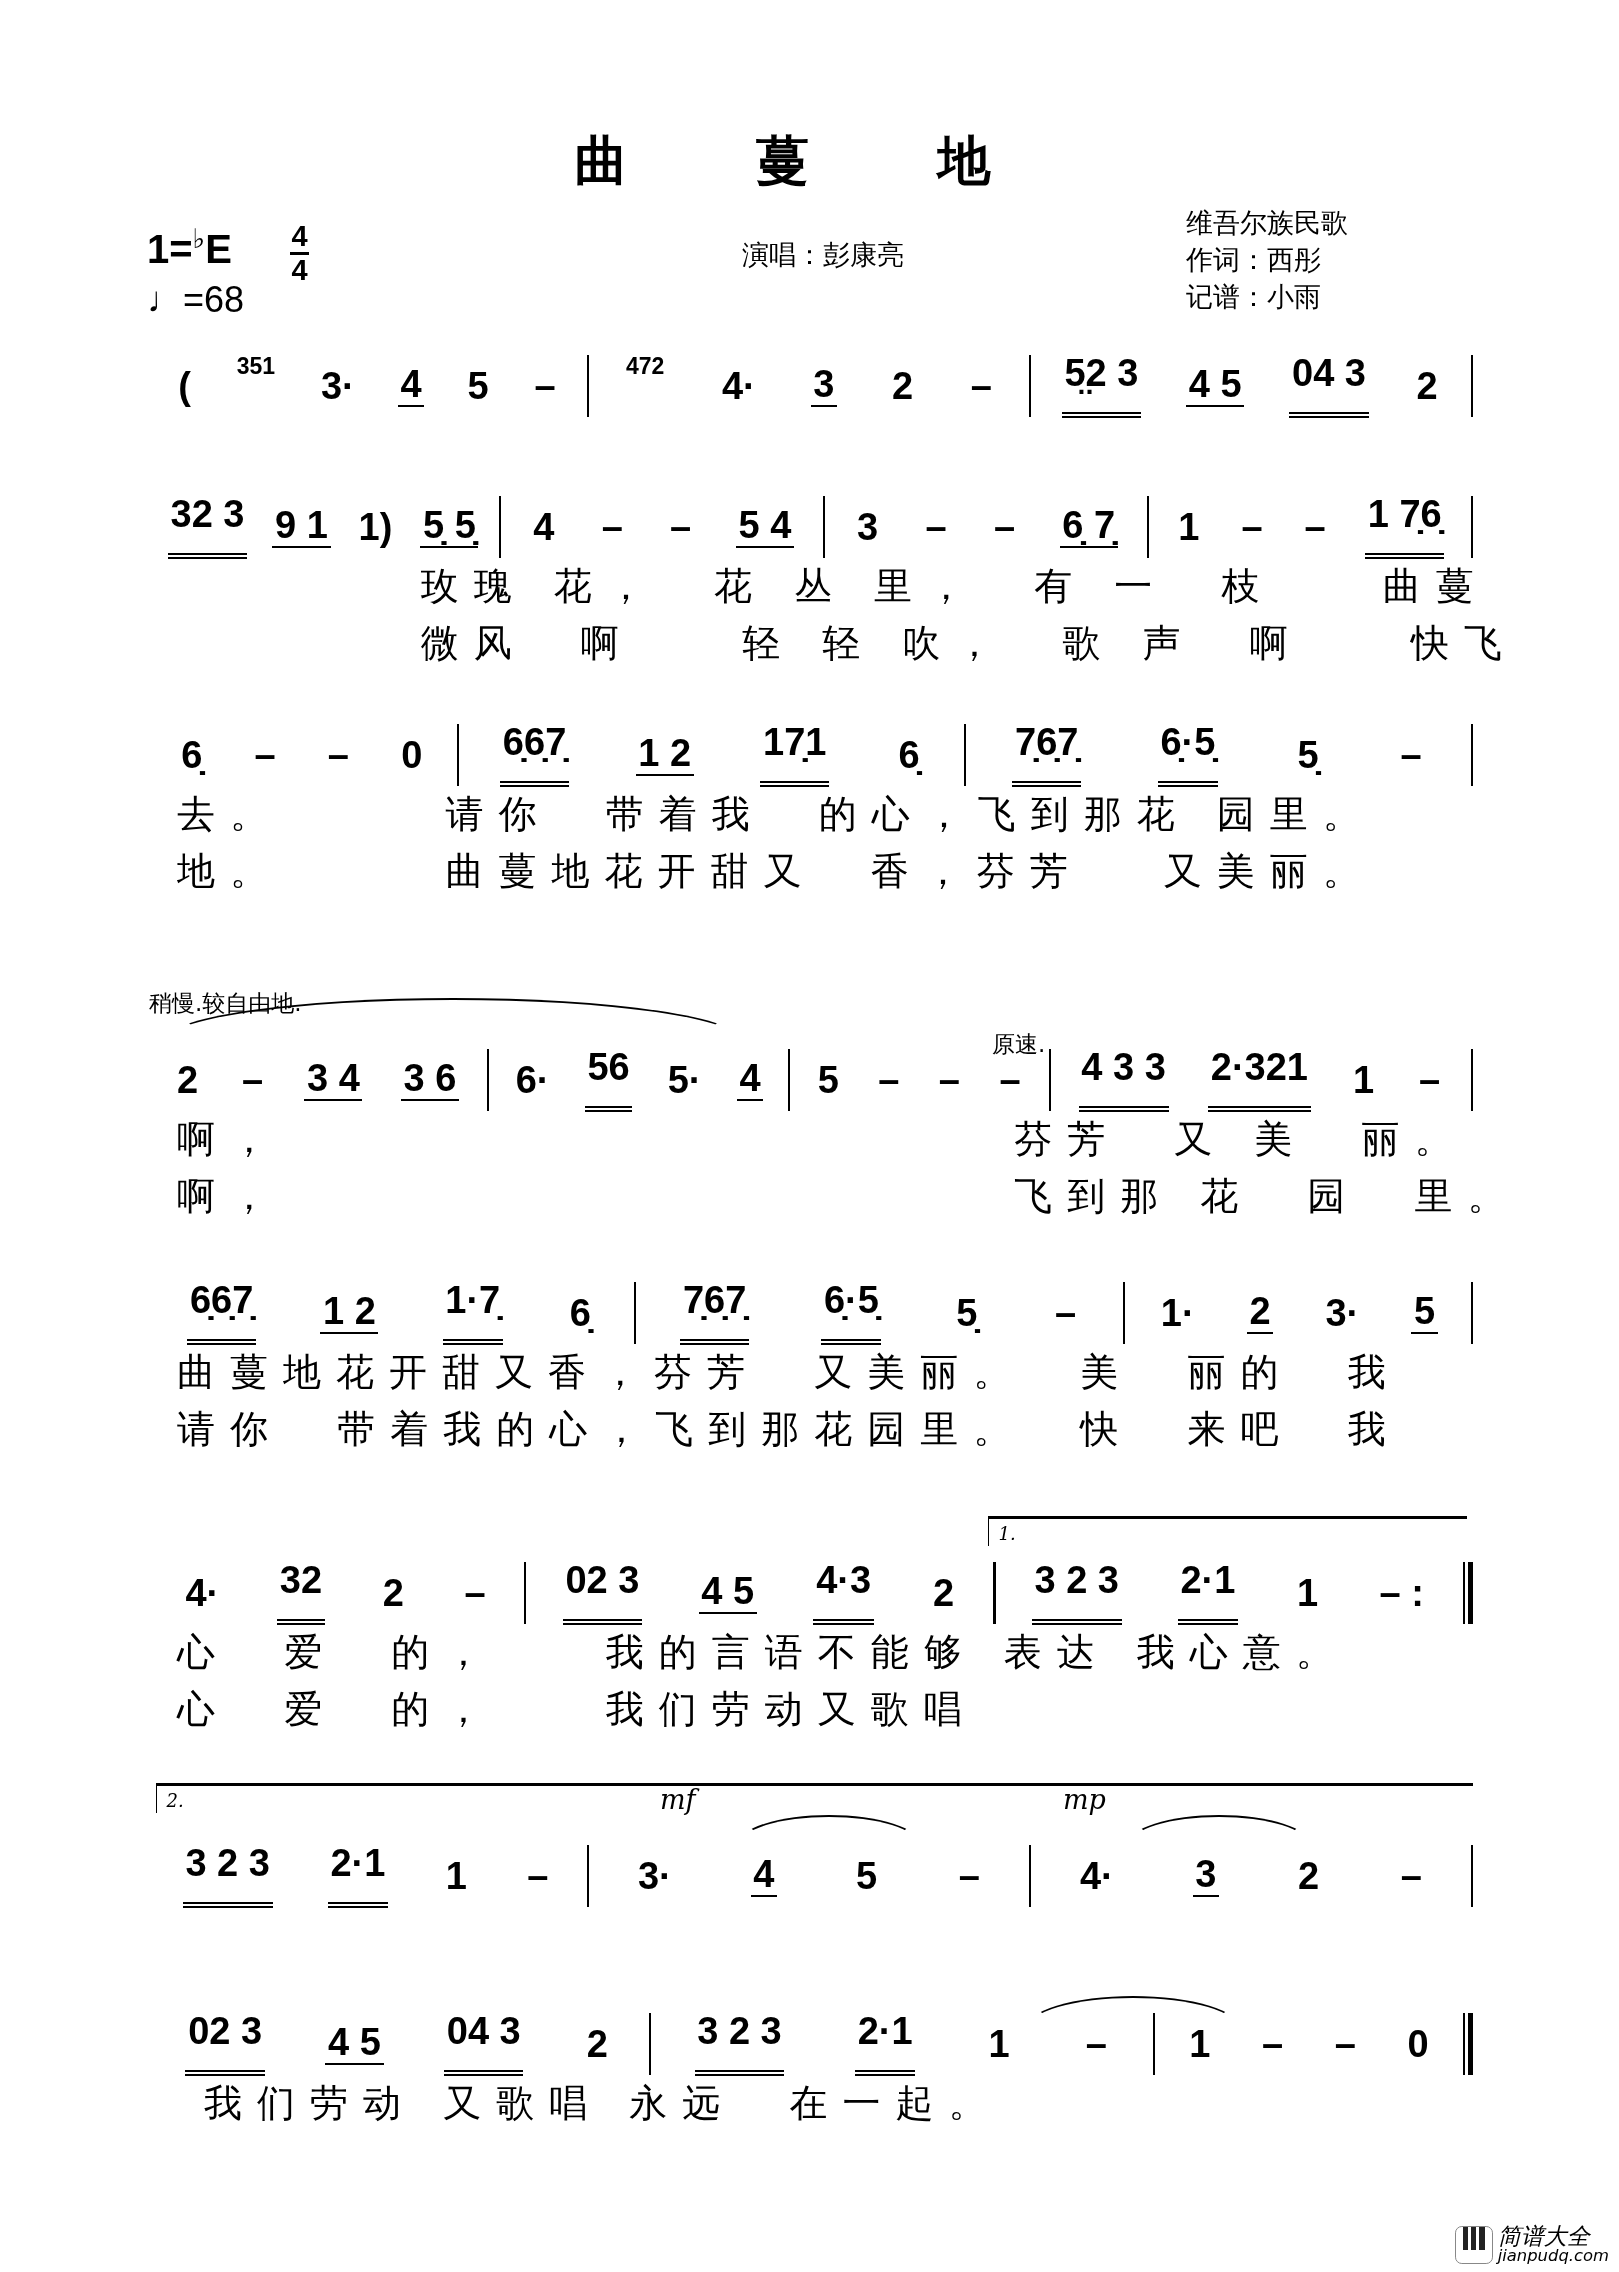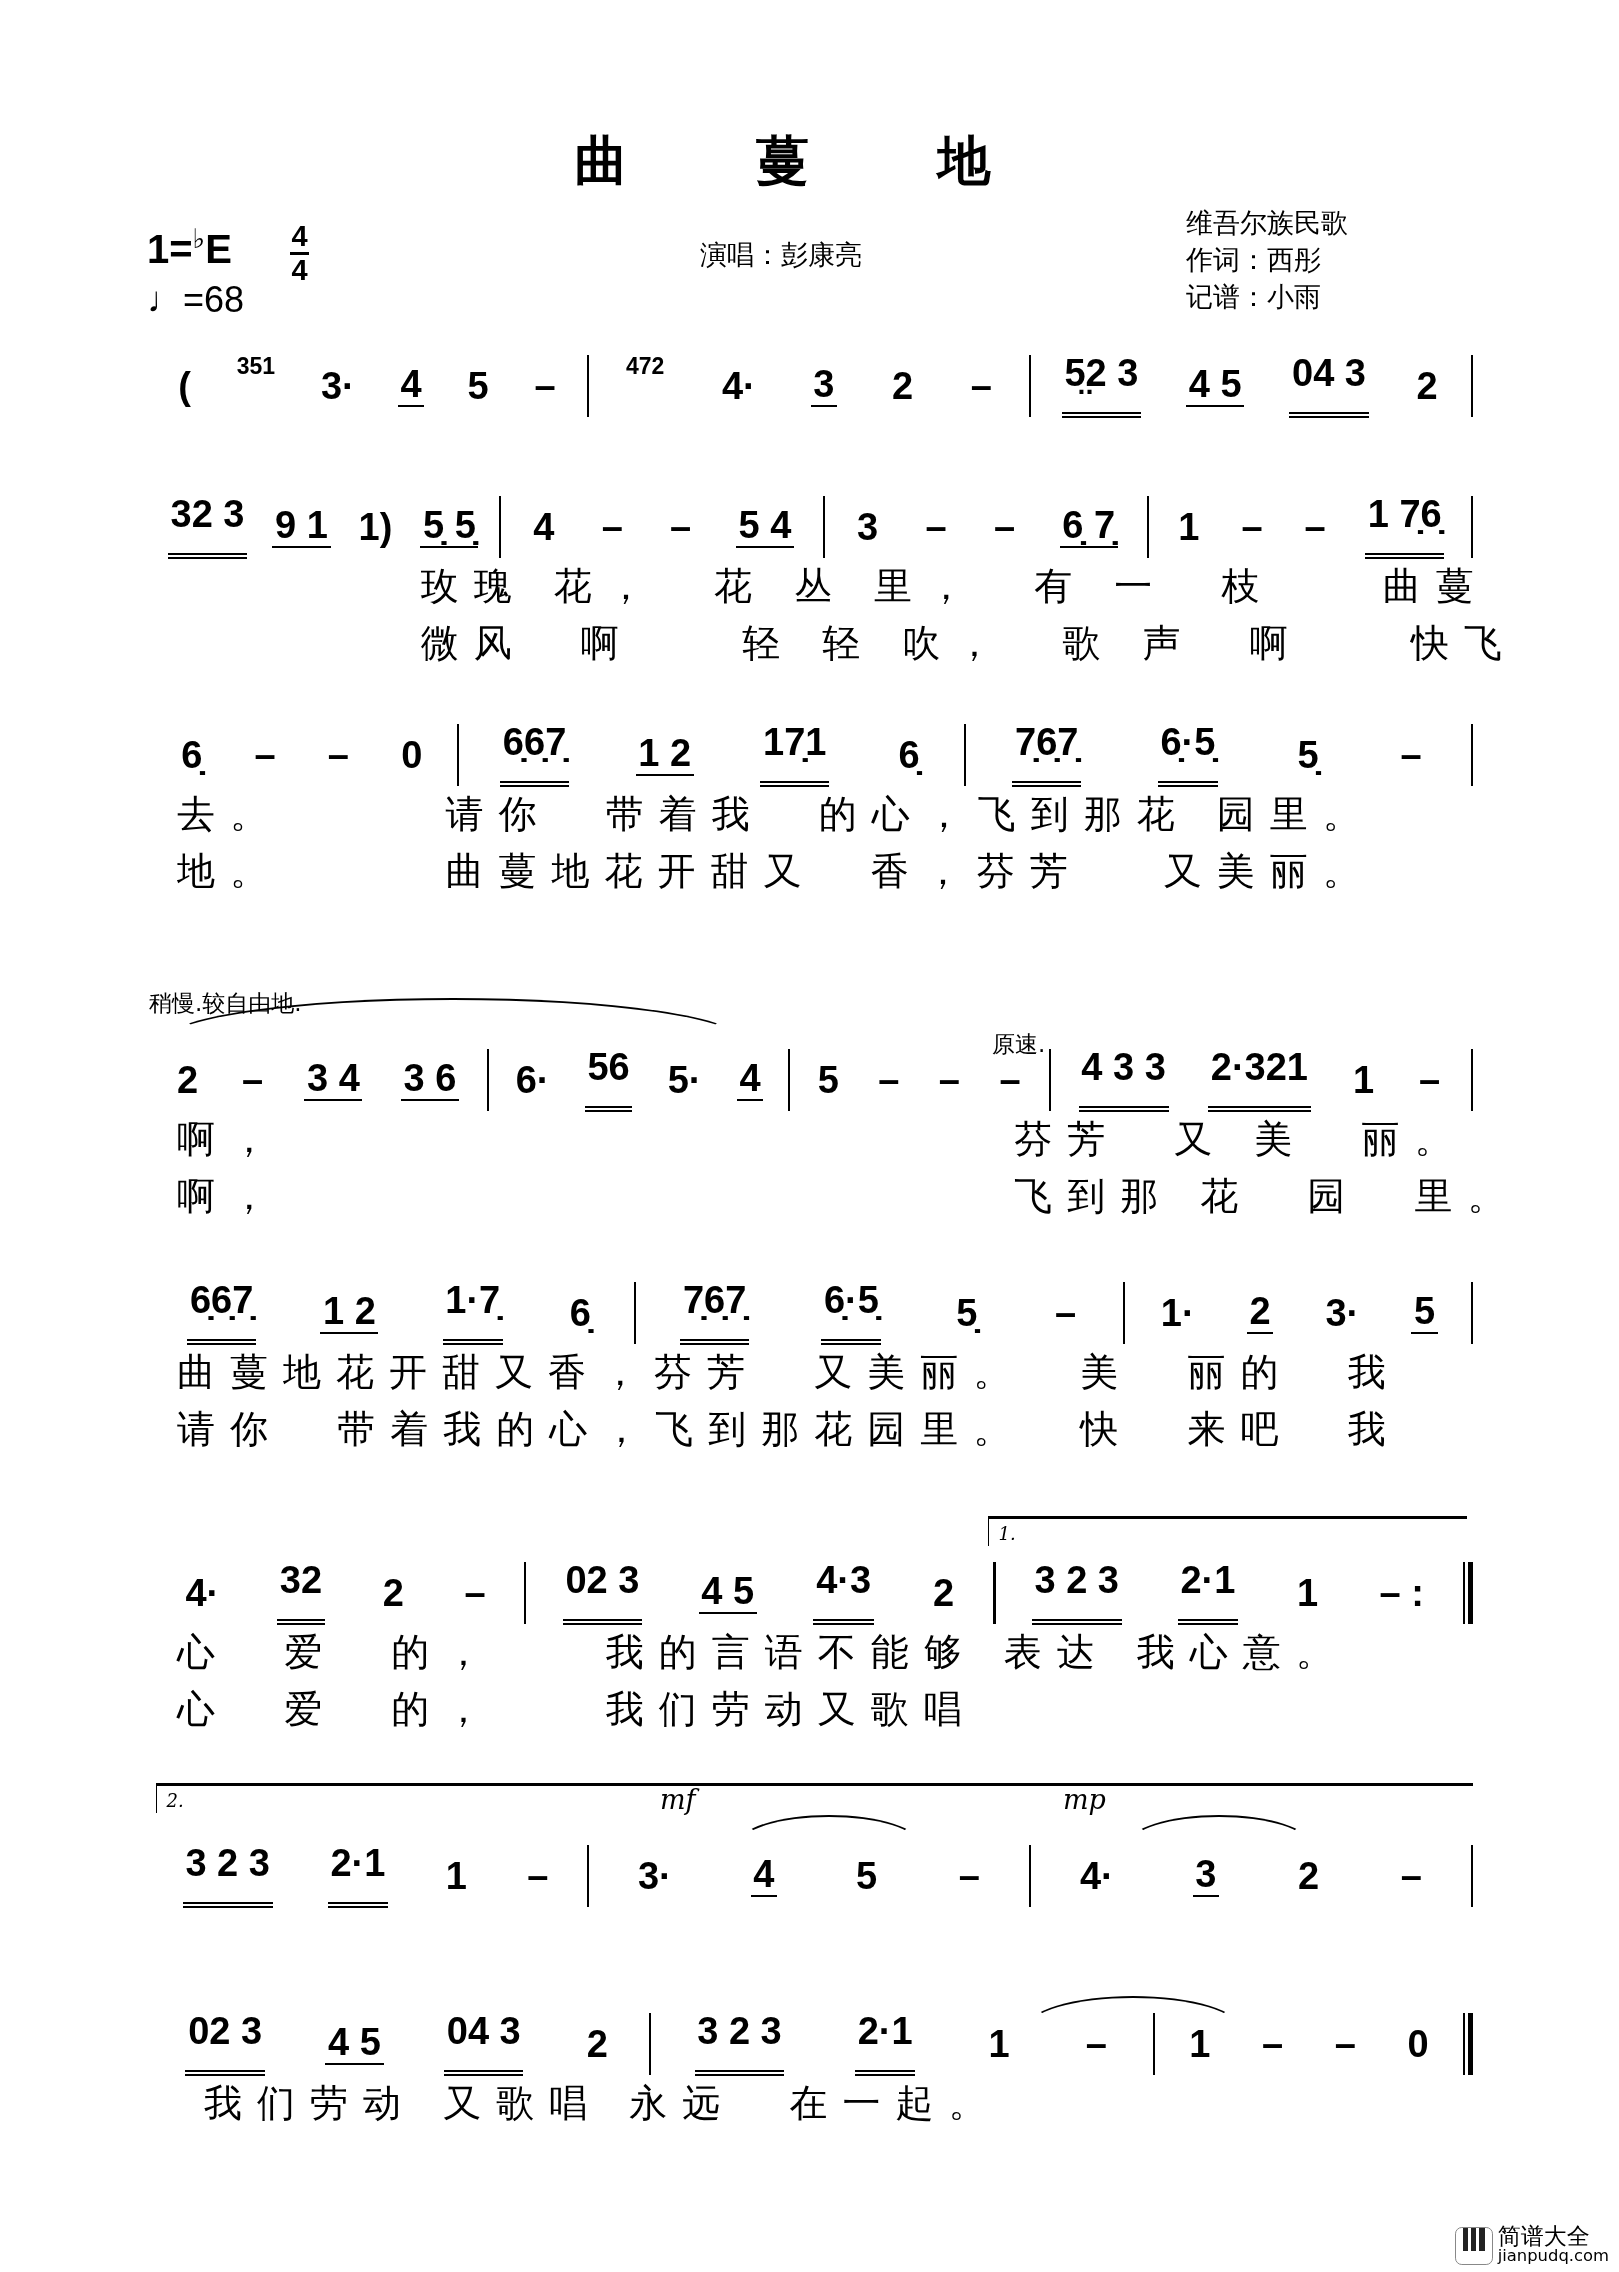--- a/index.html
+++ b/index.html
@@ -13,21 +13,21 @@
     font-family: "DejaVu Serif", "Liberation Serif", serif;
     font-size: 53px; font-weight: bold; letter-spacing: 55px;
   }
   .key { left: 147px; top: 226px; font-size: 40px; font-weight: bold; line-height: 1; }
   .key .flat { font-size: 27px; vertical-align: 15px; font-weight: normal; }
   .timesig { left: 290px; top: 222px; font-size: 29px; font-weight: bold; line-height: 1;
              display: flex; flex-direction: column; align-items: center; }
   .timesig .bar { width: 19px; height: 2.7px; background: #000; margin: 1.4px 0; }
   .tempo { left: 147px; top: 282px; font-size: 36px; line-height: 1; }
   .meta-small { font-family: "DejaVu Sans", sans-serif; font-size: 27px; line-height: 1; }
-  .singer { left: 700px; top: 241px; }
+  .singer { left: 742px; top: 241px; }
   .credits { left: 1186px; top: 204px; line-height: 37px; font-size: 27px; font-family: "DejaVu Sans", sans-serif; }
 
   .system { position: absolute; left: 147px; width: 1326px; }
   .notes-row {
     position: relative; height: 62px; display: flex; align-items: center;
     font-size: 38px; font-weight: bold; line-height: 1;
   }
   .measure { flex: 1; display: flex; justify-content: space-around; align-items: center;
              position: relative; padding: 0 8.2px; box-sizing: border-box; height: 100%; }
   .barline { width: 2.1px; background: #000; height: 62px; flex: 0 0 2.1px; }
@@ -38,21 +38,21 @@
   .lyrics-row {
     display: flex; font-family: "DejaVu Sans", sans-serif; font-size: 38px;
     height: 57px; align-items: center; letter-spacing: 15px; white-space: pre; margin-left: 30px;
   }
   .annotation { position: absolute; font-family: "DejaVu Sans", sans-serif; font-size: 23px; margin-top: 24px; }
   .dyn { position: absolute; font-family: "DejaVu Serif", serif; font-style: italic; font-weight: normal; font-size: 27px; }
   .volta { position: absolute; border-top: 3.4px solid #000; border-left: 1.4px solid #000; height: 27px; }
   .volta span { font-family: "DejaVu Serif", serif; font-style: italic; font-size: 18px; position: absolute; left: 9.6px; top: 4.1px; }
   .slur { position: absolute; border: 2.1px solid #000; border-color: #000 transparent transparent transparent; border-radius: 50%; }
 
-  .logo { right: 11px; bottom: 8.2px; display: flex; align-items: flex-end; gap: 5px; }
+  .logo { right: 11px; bottom: 8.2px; display: flex; align-items: center; gap: 5px; font-style: italic; }
   .logo .keys { width: 38px; height: 38px; border: 1.4px solid #888; border-radius: 6.8px; display: flex; justify-content: space-evenly; padding: 0 4.1px; box-sizing: border-box; }
   .logo .keys i { display: block; width: 5.5px; height: 23px; background: #222; }
   .logo .txt { line-height: 1; }
   .logo .cn { font-size: 23px; font-family: "DejaVu Sans", sans-serif; }
   .logo .en { font-size: 16.4px; font-family: "DejaVu Sans", sans-serif; }
 </style>
 </head>
 <body>
 
 <div class="abs title">曲 蔓 地</div>

